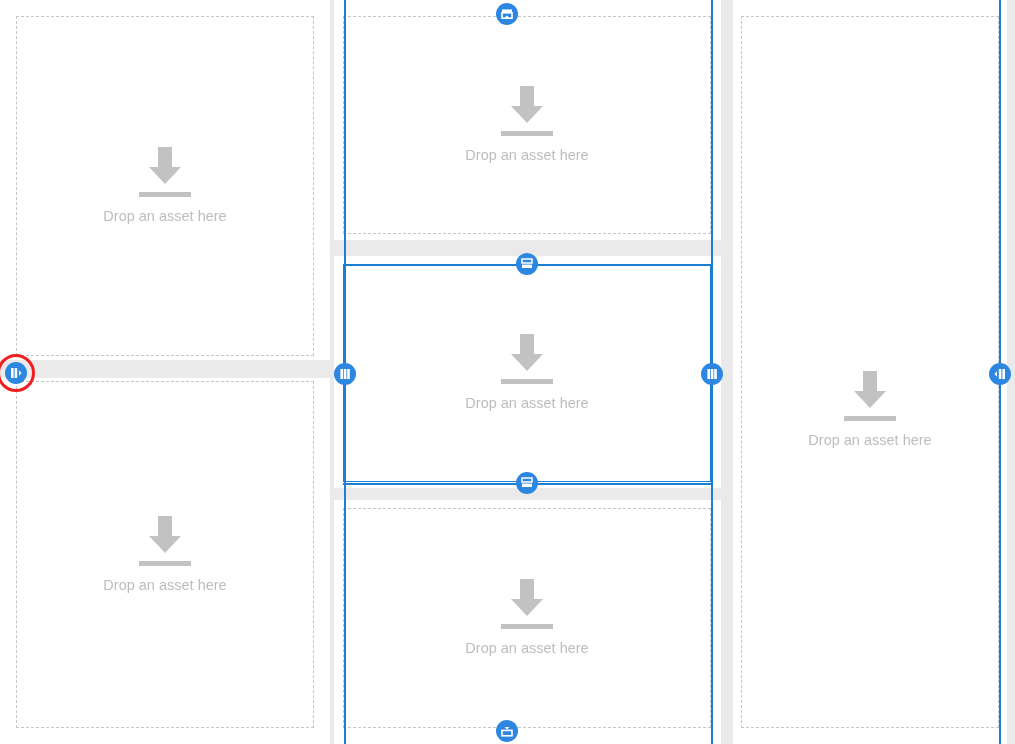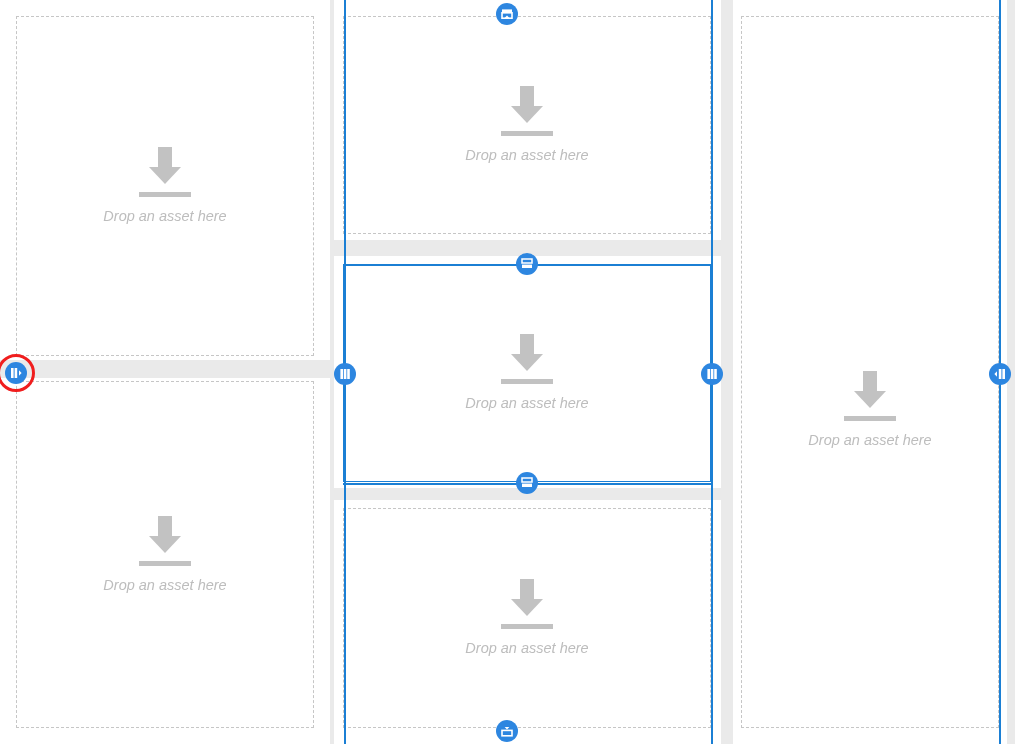--- a/index.html
+++ b/index.html
@@ -35,21 +35,20 @@
   }
   .dropzone.selected {
     border: 1px solid #1b7fd4;
   }
   .dz-inner {
     display: flex;
     flex-direction: column;
     align-items: center;
     justify-content: center;
     transform: translateY(0px);
-    font-style: italic;
   }
   .dz-icon {
     width: 56px;
     height: 50px;
     position: relative;
     margin-bottom: 10px;
   }
   .dz-icon .shaft {
     position: absolute;
     left: 50%;

